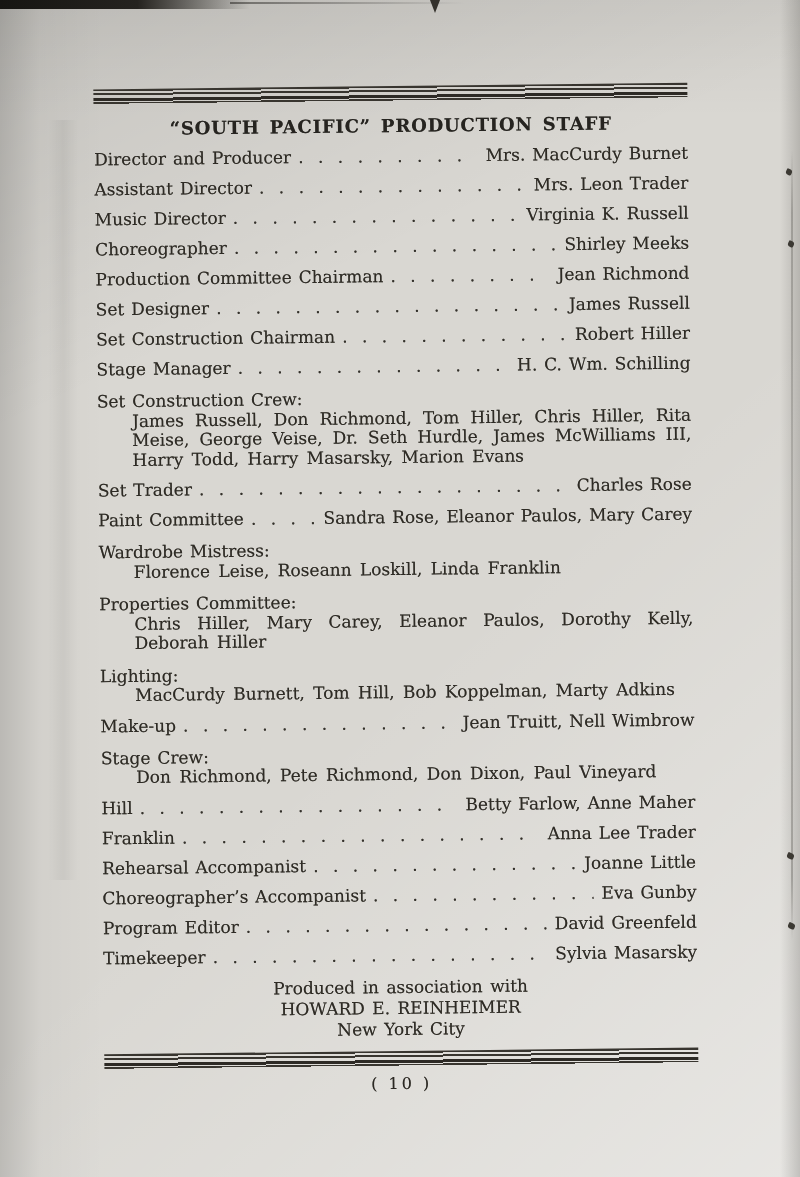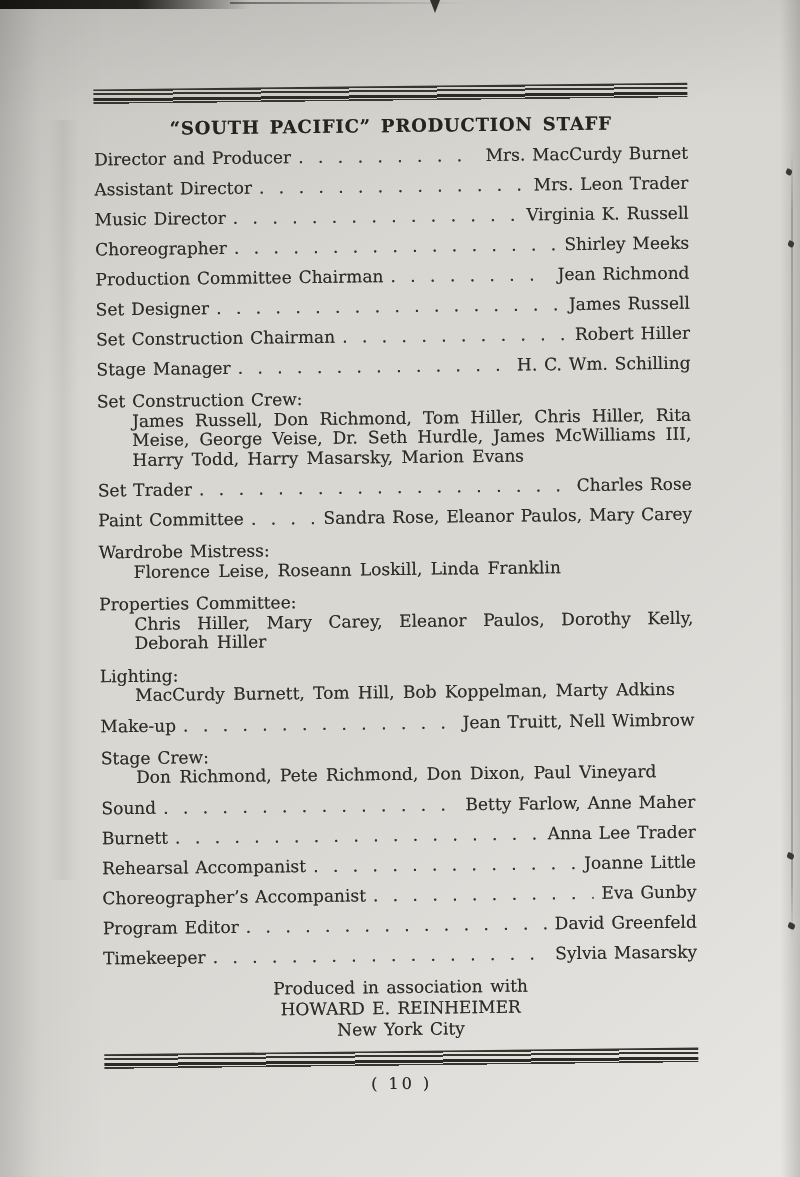--- a/index.html
+++ b/index.html
@@ -188,26 +188,26 @@
         <div class="staff-row">
           <span class="staff-label">Make-up</span>
           <span class="leader"></span>
           <span class="staff-name">Jean Truitt, Nell Wimbrow</span>
         </div>
         <div class="crew-section">
           <div class="crew-heading">Stage Crew:</div>
           <div class="crew-members">Don Richmond, Pete Richmond, Don Dixon, Paul Vineyard</div>
         </div>
         <div class="staff-row">
-          <span class="staff-label">Sound</span>
+          <span class="staff-label">Hill</span>
           <span class="leader"></span>
           <span class="staff-name">Betty Farlow, Anne Maher</span>
         </div>
         <div class="staff-row">
-          <span class="staff-label">Burnett</span>
+          <span class="staff-label">Franklin</span>
           <span class="leader"></span>
           <span class="staff-name">Anna Lee Trader</span>
         </div>
         <div class="staff-row">
           <span class="staff-label">Rehearsal Accompanist</span>
           <span class="leader"></span>
           <span class="staff-name">Joanne Little</span>
         </div>
         <div class="staff-row">
           <span class="staff-label">Choreographer’s Accompanist</span>

